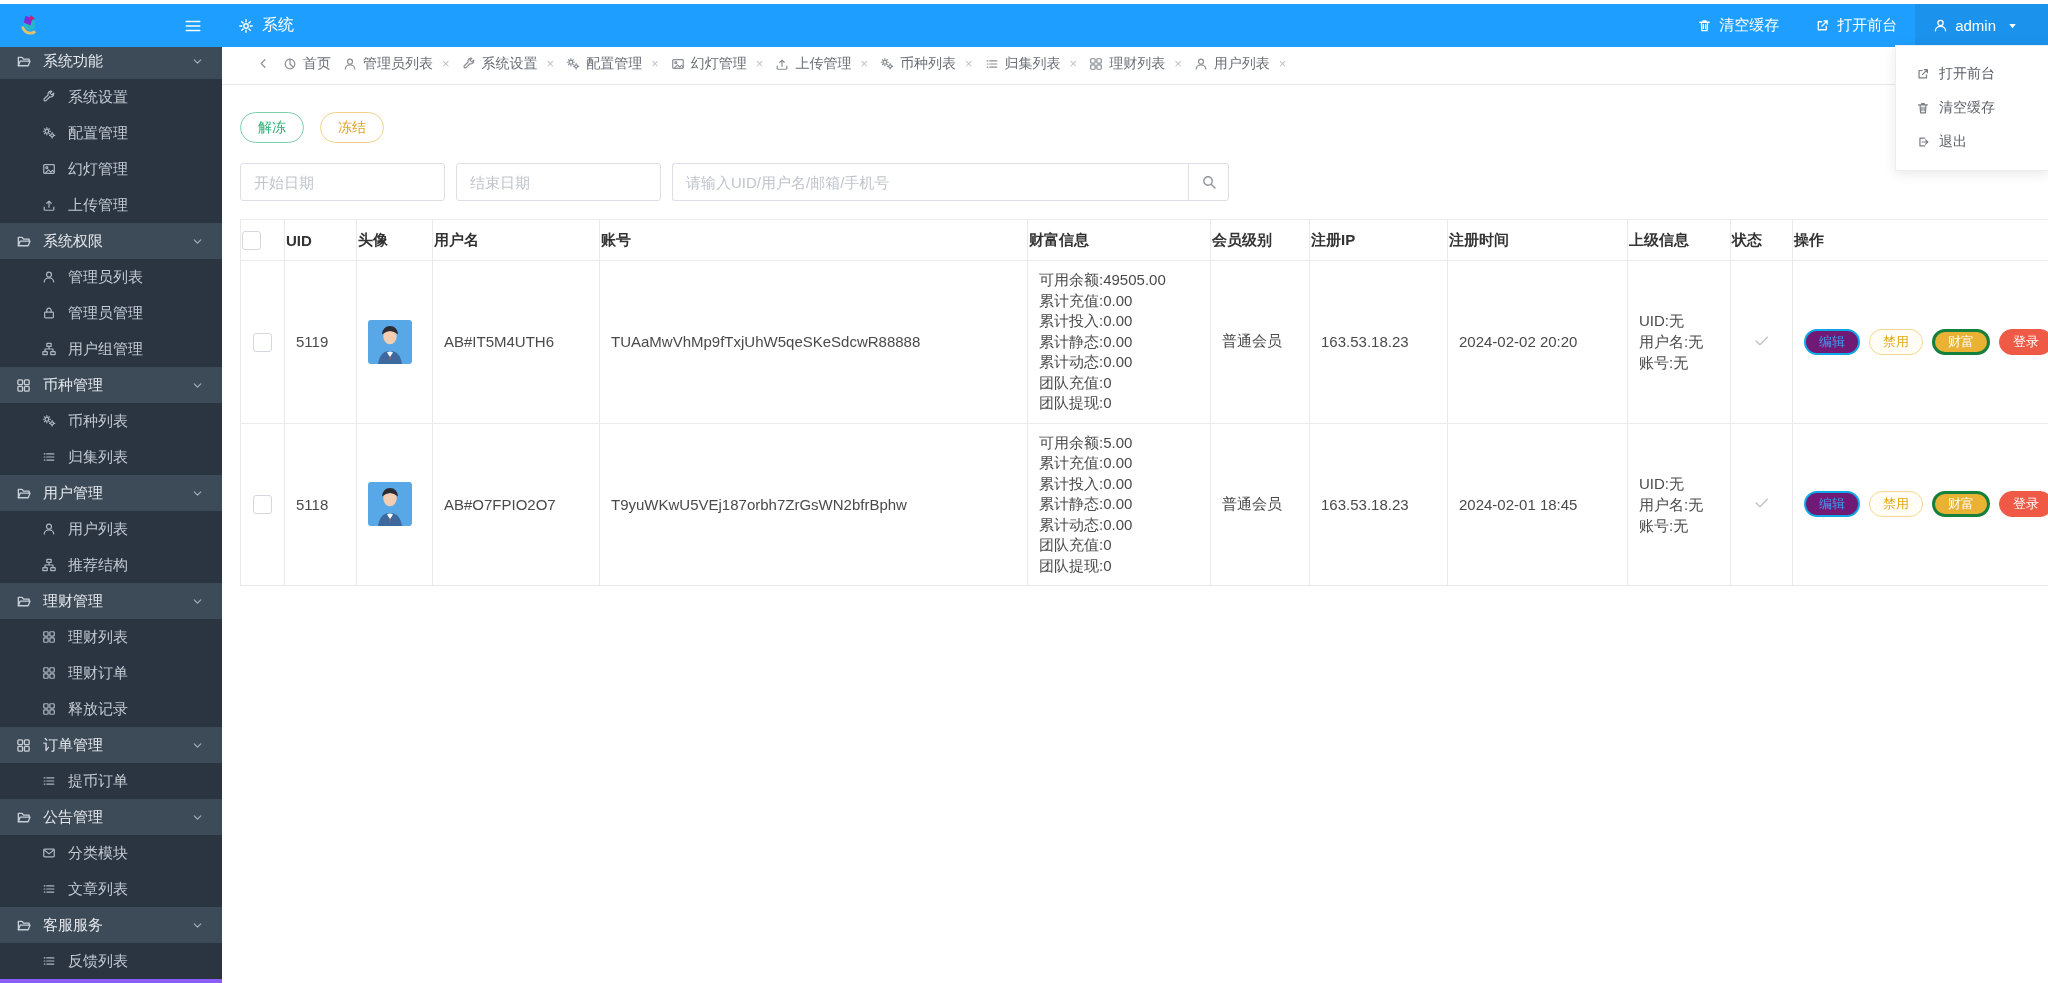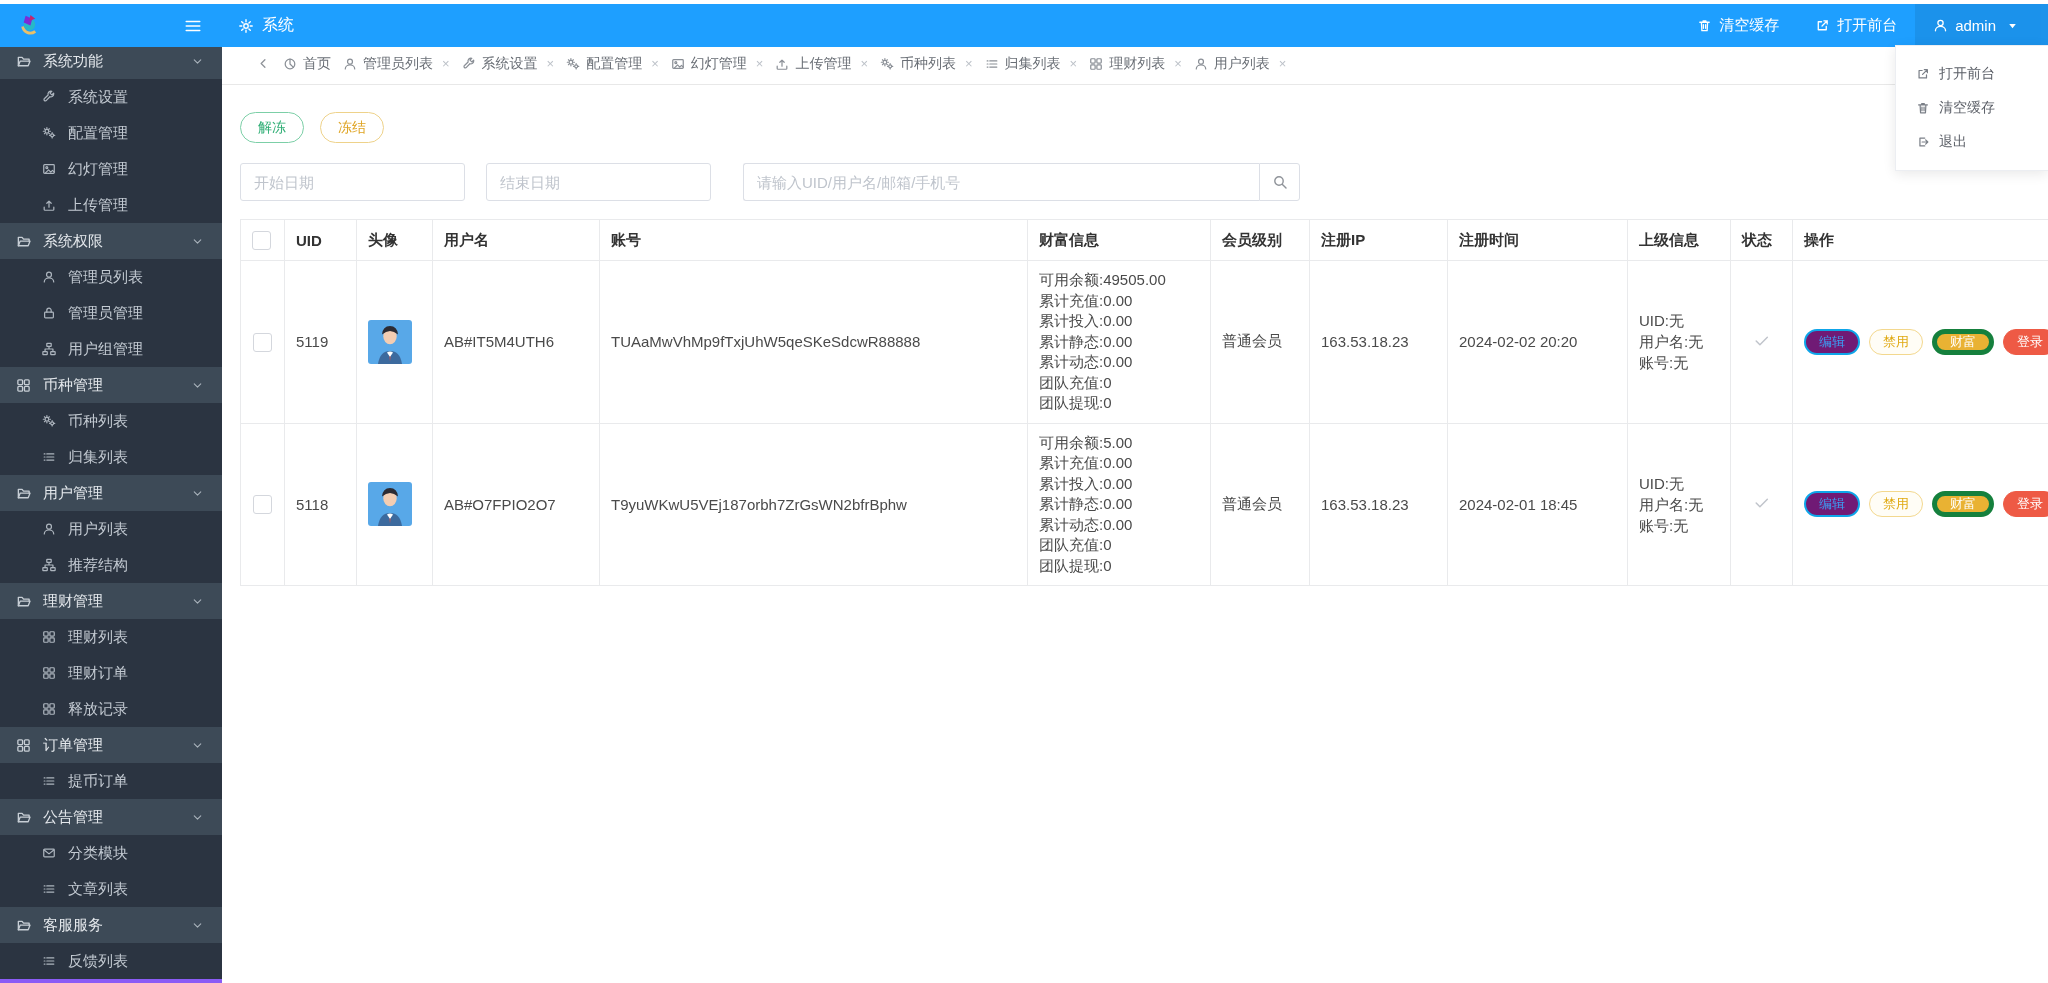--- a/index.html
+++ b/index.html
@@ -39,40 +39,40 @@
 
   .content{padding:27px 0 0 18px}
   .btn-row{display:flex;gap:16px}
   .pill-btn{height:31px;padding:0 17px;border-radius:16px;background:#fff;font-size:14px;display:flex;align-items:center;cursor:pointer}
   .pill-btn.green{color:#2fae75;border:1px solid #7ccfa7}
   .pill-btn.amber{color:#dfa423;border:1px solid #eed28a}
 
   .filter-row{margin-top:20px;display:flex;align-items:center}
   .input{height:38px;border:1px solid #dcdfe6;border-radius:3px;padding:0 13px;font-size:15px;color:#333;background:#fff;outline:none}
   .input::placeholder{color:#bfc4cc}
-  .date-input{width:225px;margin-right:21px}
-  .search-wrap{display:flex;margin-left:11px}
+  .date-input{width:205px;margin-right:11px}
+  .search-wrap{display:flex;margin-left:0}
   .search-input{width:516px;border-right:none;border-radius:3px 0 0 3px}
   .search-btn{width:41px;height:38px;border:1px solid #dcdfe6;border-radius:0 3px 3px 0;display:flex;align-items:center;justify-content:center;color:#8f9399;background:#fff;cursor:pointer;font-size:16px}
 
   table.user-table{margin-top:18px;border-collapse:collapse;width:1810px;table-layout:fixed}
   .user-table th,.user-table td{border:1px solid #e9eaec}
-  .user-table th{height:41px;text-align:left;padding:0 11px;font-size:15px;color:#333;font-weight:bold;background:#fff;white-space:nowrap}
+  .user-table th{height:41px;text-align:left;padding:0 1px;font-size:15px;color:#333;font-weight:bold;background:#fff;white-space:nowrap}
   .user-table td{padding:9px 11px;font-size:15px;color:#4a4a4a;vertical-align:middle;background:#fff}
   .center{text-align:center}
   .wealth-line{line-height:20.5px;white-space:nowrap}
   .parent-line{line-height:21px;white-space:nowrap}
   .checkbox{width:19px;height:19px;border:1px solid #d4d7dd;border-radius:3px;display:inline-block;background:#fff;cursor:pointer;vertical-align:middle}
   .avatar{width:44px;height:44px;border-radius:3px;display:block}
   .status-check{color:#c0c4cb;font-size:17px}
   .actions{display:flex;gap:9px;align-items:center}
   .act{height:26px;padding:0 13px;border-radius:13px;font-size:13px;display:flex;align-items:center;cursor:pointer;white-space:nowrap}
   .act.edit{color:#3d9bf0;border:2px solid #0ea5e9;background:#701a75}
   .act.disable{color:#e0a912;border:1px solid #f3d88e;background:#fffdf6}
-  .act.wealth{color:#fff;background:#e9b233;border:5px solid #15803d}
+  .act.wealth{color:#fff;background:#e9b233;border:3px solid #15803d}
   .act.login{color:#fff;background:#ee5a45;border:1px solid #ee5a45}
 
   
   .dropdown{position:fixed;top:45px;right:0;width:153px;background:#fff;border:1px solid #eceef2;border-right:none;box-shadow:0 3px 12px rgba(0,0,0,.09);padding:11px 0;z-index:60}
   .dropdown-item{display:flex;align-items:center;gap:9px;padding:8px 20px;font-size:14px;color:#5a5e66;cursor:pointer}
   .dropdown-item .ic{color:#7a7f87;font-size:14px}
 </style>
 </head>
 <body>
 

